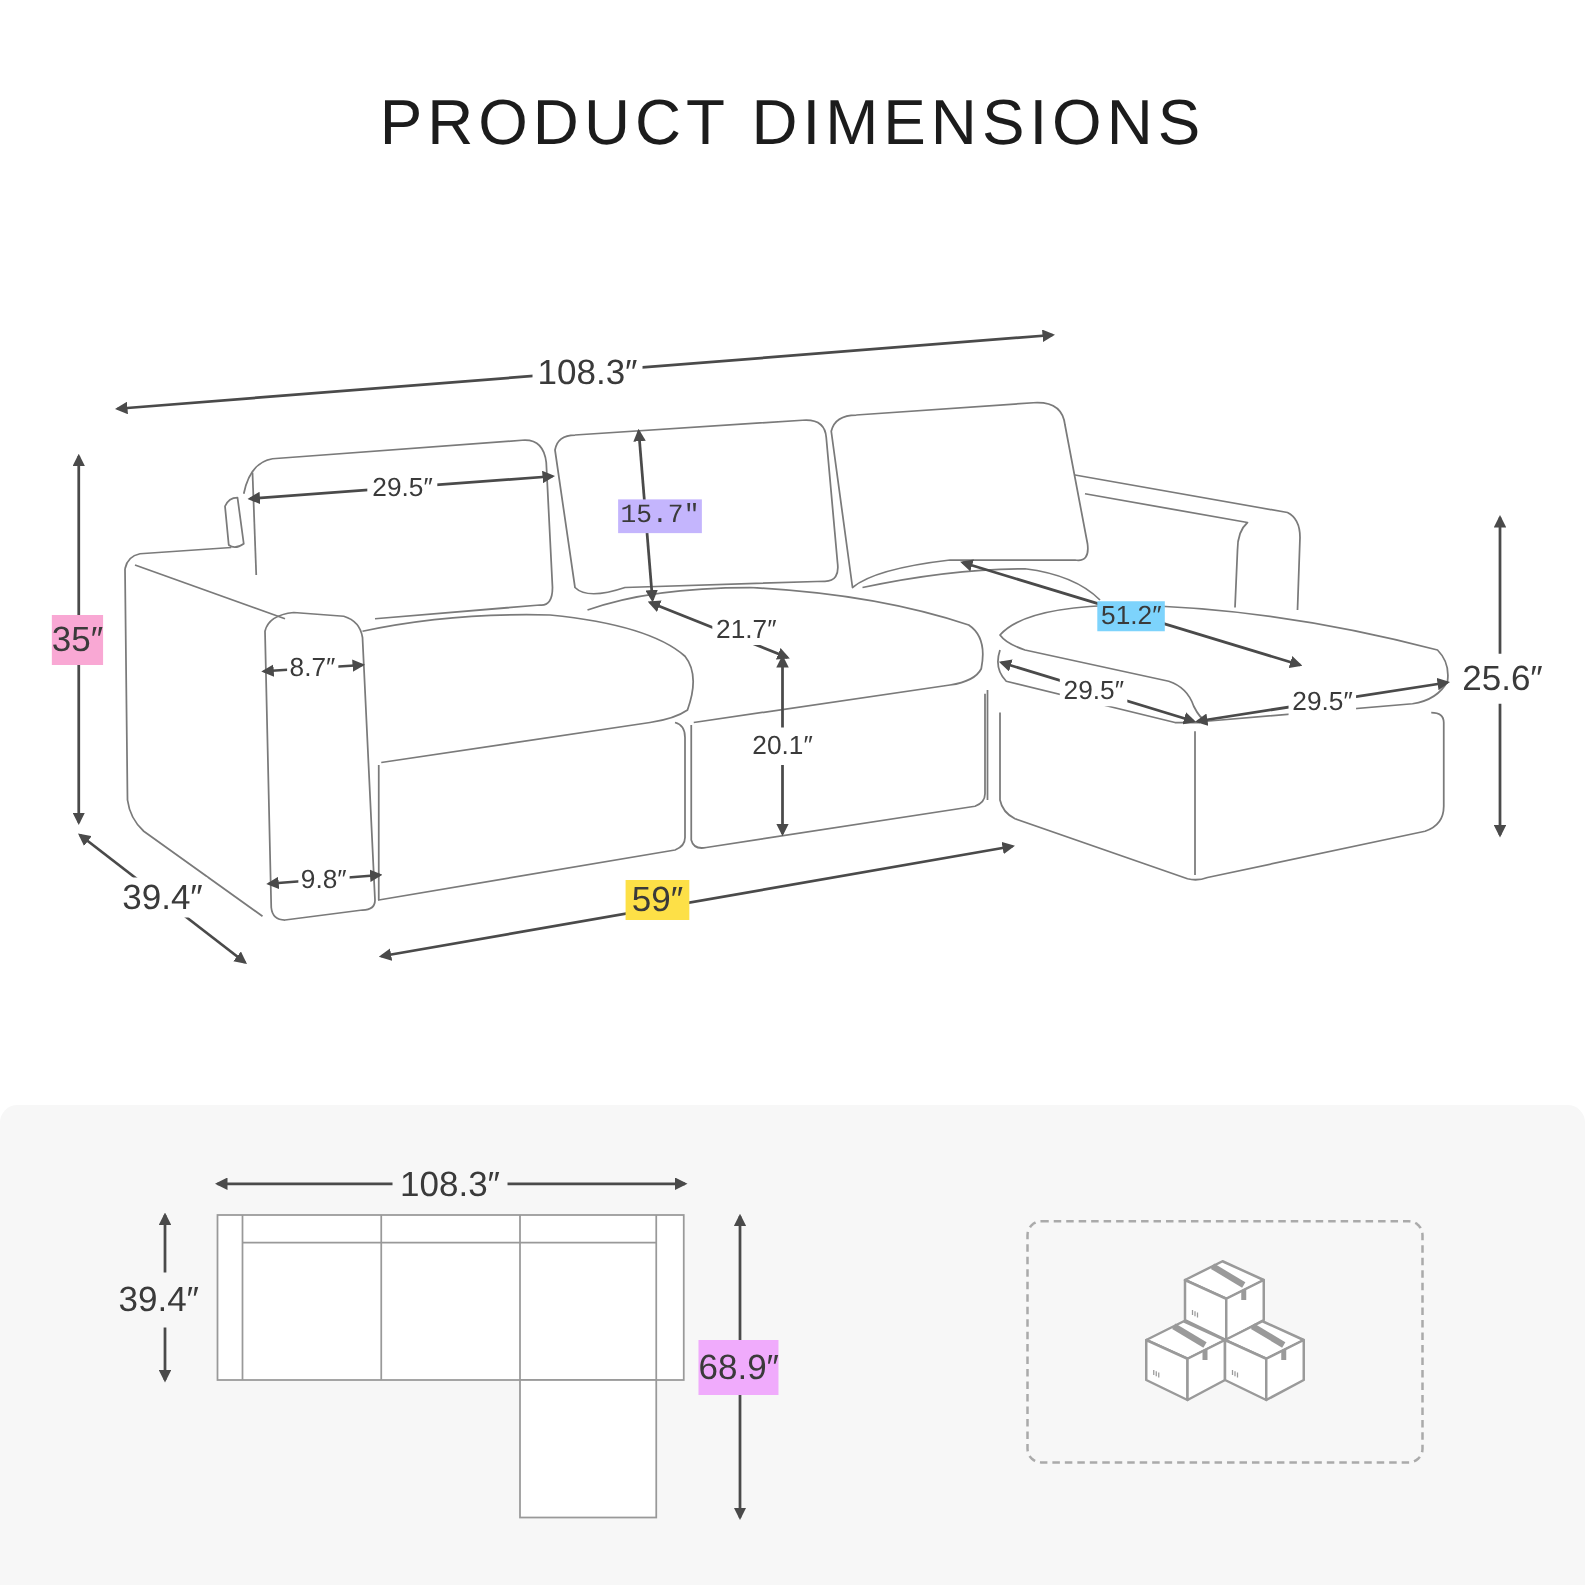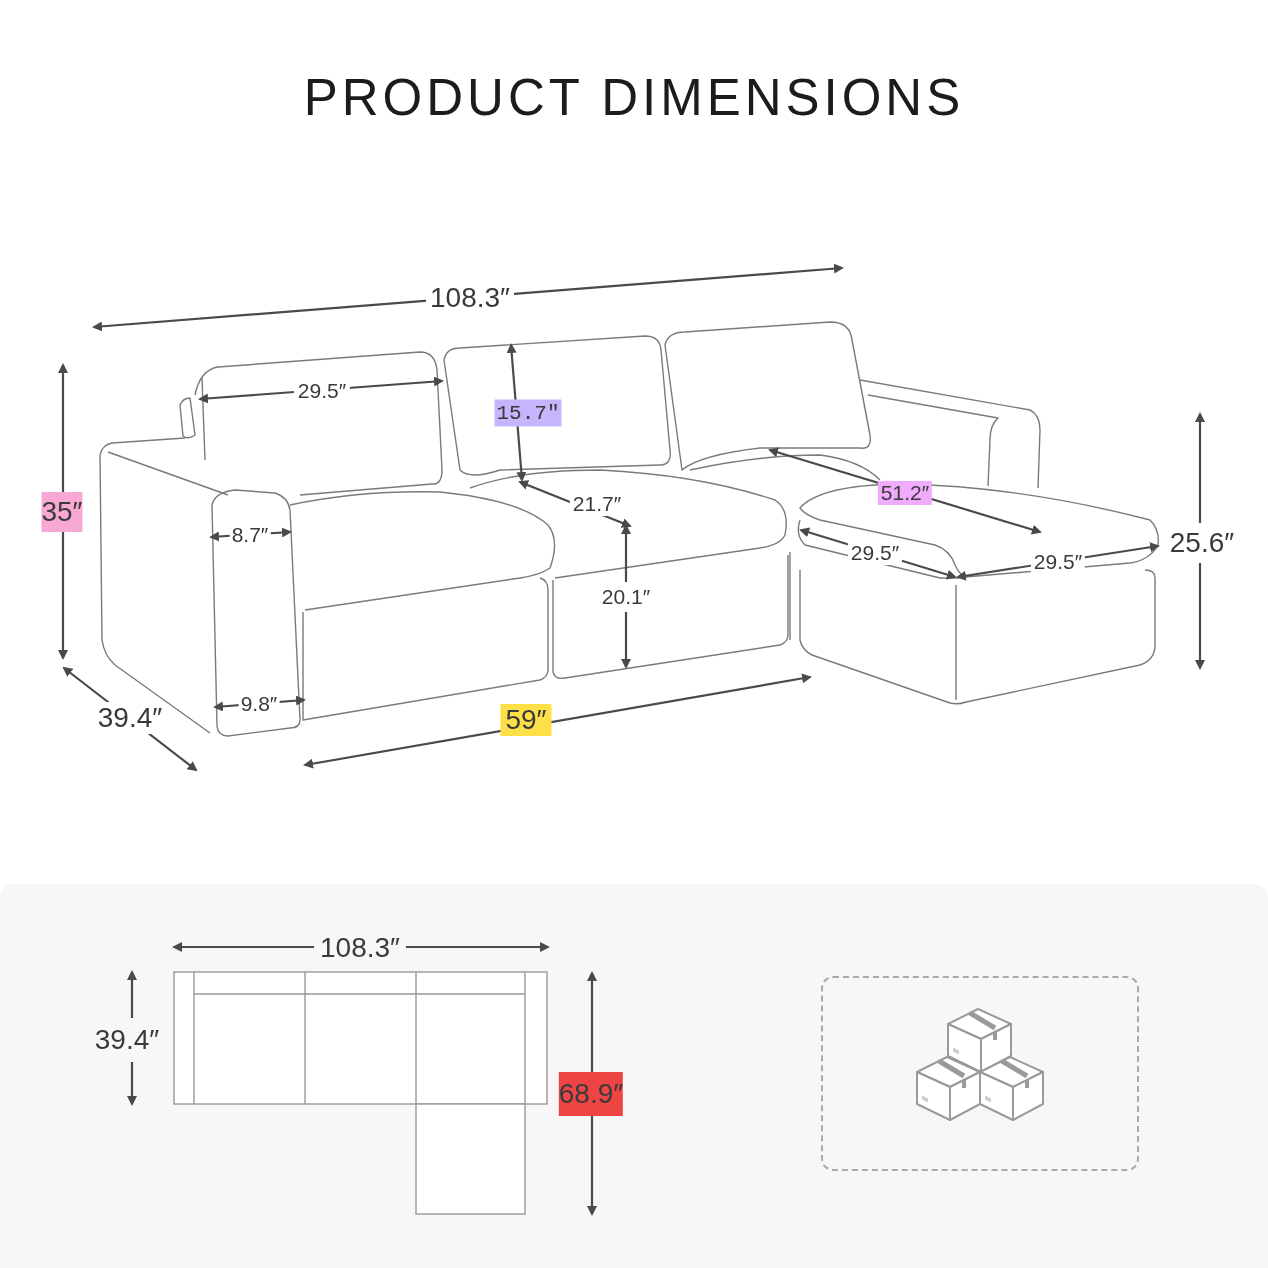--- a/index.html
+++ b/index.html
@@ -79,21 +79,21 @@
 <div class="lbl big" style="left:470px;top:298px;background:#fff;padding:0 4px;">108.3″</div>
 <div class="lbl big" style="left:62px;top:512px;background:#f9a8d4;padding:4px 0;">35″</div>
 <div class="lbl big" style="left:130px;top:718px;background:#fff;padding:0 4px;">39.4″</div>
 <div class="lbl sm" style="left:322px;top:391px;background:#fff;padding:0 4px;">29.5″</div>
 <div class="lbl sm" style="left:528px;top:413px;background:#c4b5fd;padding:2px 2px;font-family:Liberation Mono, monospace;">15.7″</div>
 <div class="lbl sm" style="left:574px;top:504px;background:#fff;padding:0 3px;margin-left:23px;">21.7″</div>
 <div class="lbl sm" style="left:626px;top:597px;background:#fff;padding:3px 0;">20.1″</div>
 <div class="lbl sm" style="left:250px;top:535px;background:#fff;padding:0 2px;">8.7″</div>
 <div class="lbl sm" style="left:259px;top:704px;background:#fff;padding:0 2px;">9.8″</div>
 <div class="lbl big" style="left:526px;top:720px;background:#fde047;padding:0 5px;">59″</div>
-<div class="lbl sm" style="left:905px;top:493px;background:#f0abfc;padding:0 3px;">51.2″</div>
+<div class="lbl sm" style="left:905px;top:493px;background:#7dd3fc;padding:0 3px;">51.2″</div>
 <div class="lbl sm" style="left:875px;top:553px;background:#fff;padding:0 3px;">29.5″</div>
 <div class="lbl sm" style="left:1058px;top:562px;background:#fff;padding:0 3px;">29.5″</div>
 <div class="lbl big" style="left:1202px;top:543px;background:#fff;padding:4px 0;">25.6″</div>
 
 <div class="bottom-panel"></div>
 
 <svg width="1268" height="1268" viewBox="0 0 1268 1268">
   <defs>
     <marker id="ah2" markerWidth="10" markerHeight="10" refX="8" refY="5" orient="auto-start-reverse" markerUnits="userSpaceOnUse">
       <path d="M0,0 L10,5 L0,10 Z" fill="#4a4a4a"></path>
@@ -111,21 +111,21 @@
     <line x1="416" y1="972" x2="416" y2="1104"></line>
   </g>
   <g stroke="#4a4a4a" stroke-width="2.2" fill="none" marker-start="url(#ah2)" marker-end="url(#ah2)">
     <path d="M174,947 L548,947"></path>
     <path d="M132,972 L132,1104"></path>
     <path d="M592,973 L592,1214"></path>
   </g>
 </svg>
 <div class="lbl big" style="left:360px;top:948px;background:#f7f7f7;padding:0 6px;">108.3″</div>
 <div class="lbl big" style="left:127px;top:1040px;background:#f7f7f7;padding:6px 0;">39.4″</div>
-<div class="lbl big" style="left:591px;top:1094px;background:#ef4444;padding:6px 0;">68.9″</div>
+<div class="lbl big" style="left:591px;top:1094px;background:#f0abfc;padding:6px 0;">68.9″</div>
 
 <div class="boxes-card">
   <svg style="left:92px;top:26px;" width="134" height="118" viewBox="0 0 134 118">
     <g fill="#ffffff" stroke="#9a9a9a" stroke-width="2" stroke-linejoin="round">
 
       <path d="M33,20 L63,5 L96,20 L66,35 Z"></path>
       <path d="M33,20 L33,52 L66,68 L66,35 Z"></path>
       <path d="M66,35 L96,20 L96,52 L66,68 Z"></path>
 
       <path d="M2,68 L32,53 L65,68 L35,83 Z"></path>

